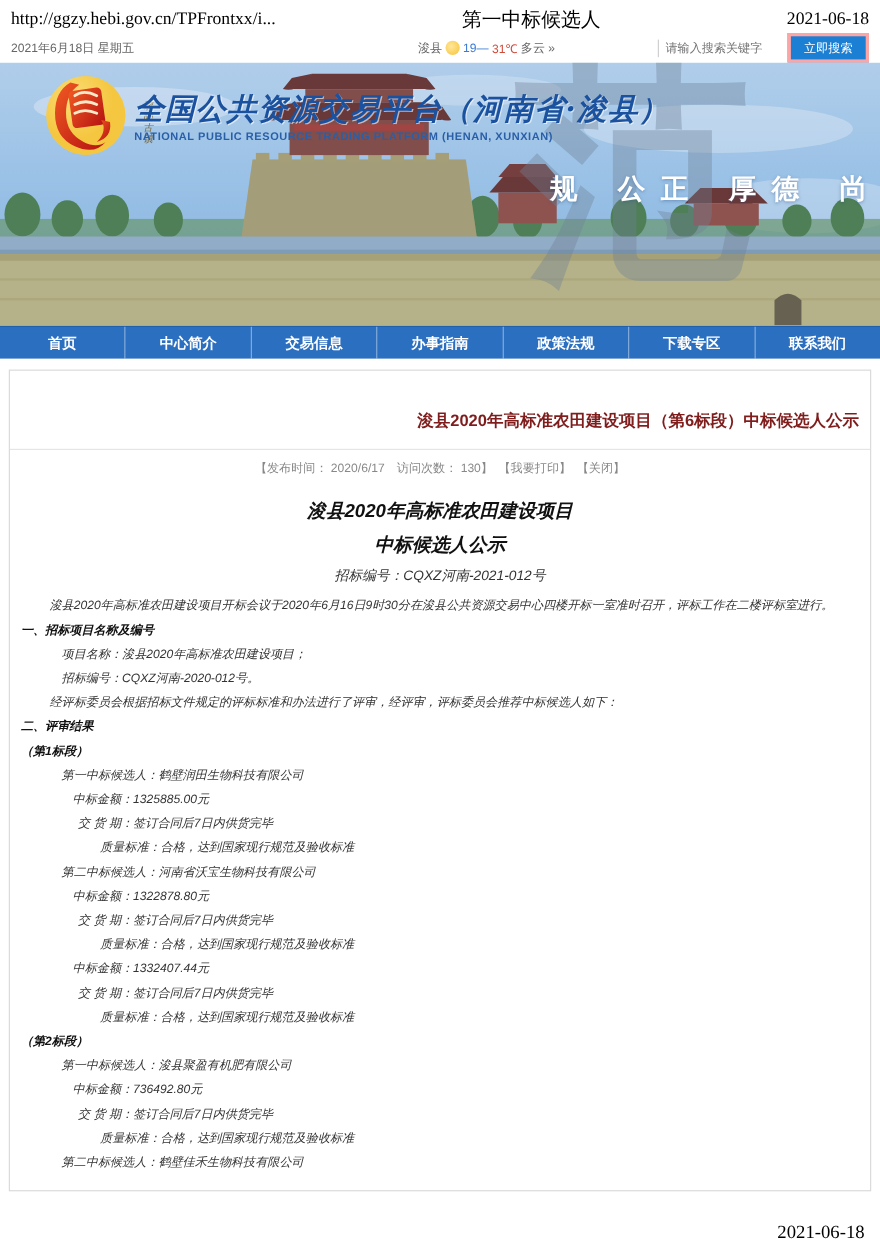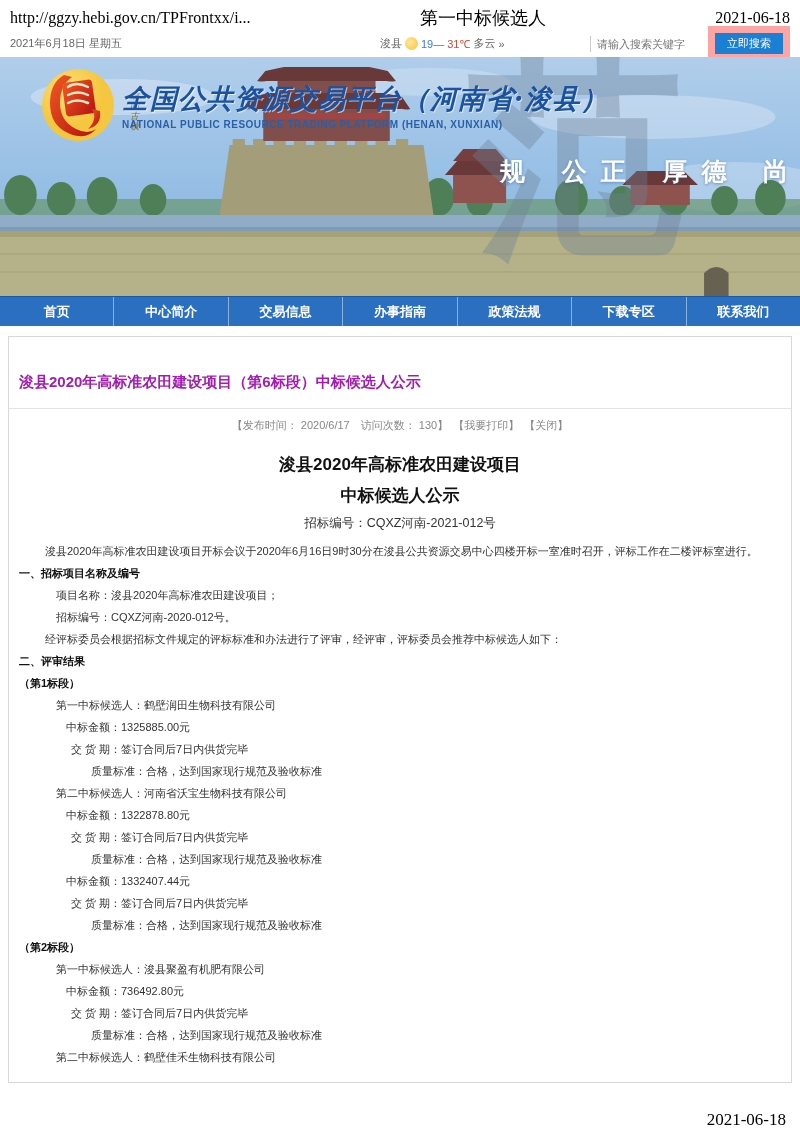--- a/index.html
+++ b/index.html
@@ -15,21 +15,21 @@
   .utility-bar { height:27px; display:flex; align-items:center; padding:0 10px;
     font-size:11px; color:#666; position:relative; }
   .weather { position:absolute; left:0; right:0; margin:auto; width:220px; text-align:left;
     padding-left:90px; display:flex; align-items:center; gap:3px; }
   .weather .sun { width:13px; height:13px; border-radius:50%;
     background:radial-gradient(circle at 40% 40%, #ffe79a, #f7c236); display:inline-block; }
   .weather .lo { color:#3a7bd5; } .weather .hi { color:#d04a3a; }
   .search-area { margin-left:auto; display:flex; align-items:center; gap:8px; }
   .search-input { border:none; border-left:1px solid #ccc; padding:2px 6px; width:110px;
     font-size:11px; color:#999; outline:none; font-family:"Liberation Sans", sans-serif; }
-  .search-btn { background:#1b7fd4; color:#fff; border:7px solid #fca5a5; font-size:11px;
+  .search-btn { background:#1b7fd4; color:#fff; border:3px solid #fca5a5; font-size:11px;
     padding:3px 12px; cursor:pointer; font-family:Liberation Sans, sans-serif; }
 
   
   .banner { height:239px; position:relative; overflow:hidden;
     background:linear-gradient(180deg,#c3ddf2 0%, #a8cdec 45%, #8fbde4 100%); }
   .banner svg.scene { position:absolute; left:0; top:0; width:100%; height:100%; }
   .watermark { position:absolute; left:468px; top:-12px; font-size:215px; line-height:1;
     font-family:"DejaVu Serif", serif; color:rgba(110,130,150,0.38); font-weight:bold; z-index:2; }
   .logo { position:absolute; left:34px; top:8px; z-index:3; }
   .brand { position:absolute; left:122px; top:24px; z-index:3; }
@@ -41,27 +41,27 @@
     text-shadow:0 1px 3px rgba(40,80,130,.45); white-space:nowrap; }
 
   
   .nav { height:30px; background:#2b6fc0; display:flex; border-top:1px solid #1d5aa6; }
   .nav-item { flex:1; text-align:center; line-height:30px; color:#fff; font-size:13px;
     font-weight:bold; border-right:1px solid rgba(255,255,255,.45); cursor:pointer; }
   .nav-item:last-child { border-right:none; }
 
   
   .content-box { margin:10px 8px 0; border:1px solid #d8d8d8; background:#fff; padding-bottom:14px; }
-  .article-title { text-align:left; font-size:15px; font-weight:bold; color:#a21caf;
+  .article-title { text-align:right; font-size:15px; font-weight:bold; color:#7f1d1d;
     padding:36px 10px 16px; border-bottom:1px solid #e3e3e3; }
   .article-meta { text-align:center; font-size:11px; color:#888; padding:9px 0 2px; }
   .article-meta span { margin:0 1px; }
   .meta-link { cursor:pointer; }
 
-  .article-body { margin-top:14px; }
+  .article-body { margin-top:14px;font-style:italic; }
   .line { font-size:11px; color:#333; line-height:22px; }
   .doc-title { text-align:center; font-size:17px; font-weight:bold; color:#111; line-height:31px; }
   .doc-number { text-align:center; font-size:12.5px; line-height:25px; margin-bottom:4px; }
   .para-indent { padding:0 14px; text-indent:2em; }
   .heading { font-weight:bold; color:#111; padding-left:10px; }
   .l1 { padding-left:47px; }
   .l2 { padding-left:57px; }
   .l3 { padding-left:62px; }
   .l4 { padding-left:82px; }
 

